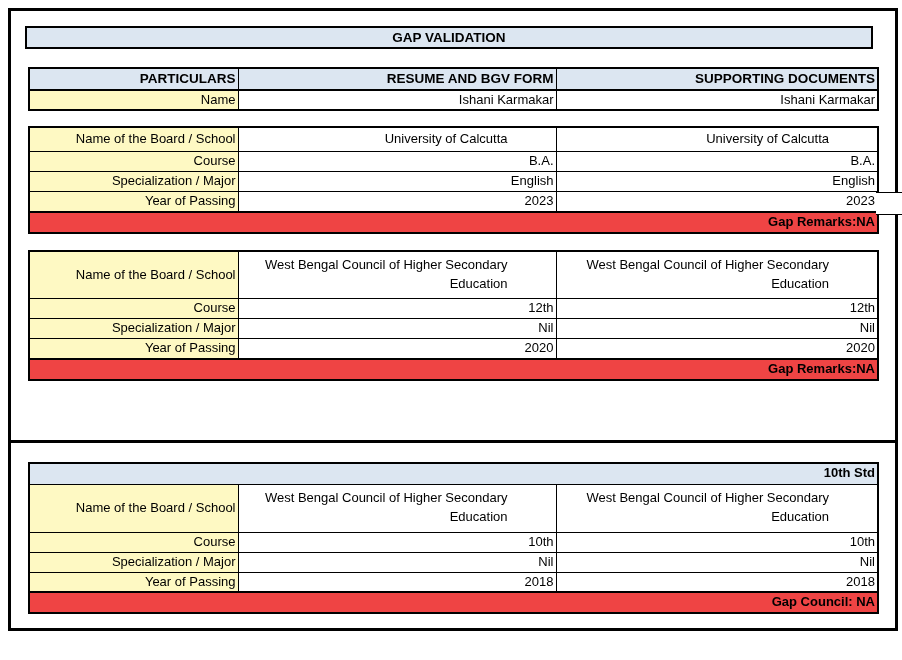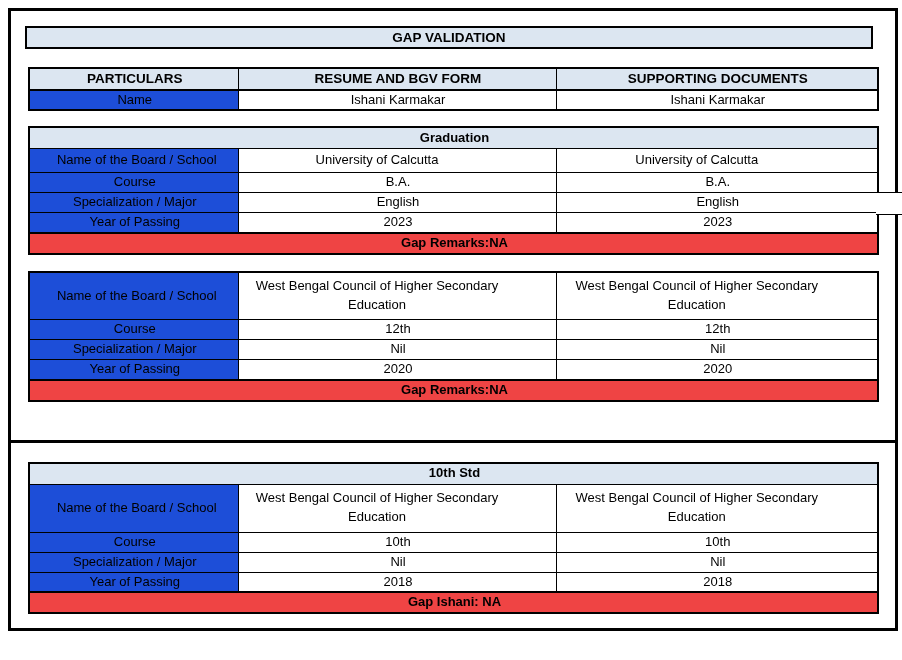--- a/index.html
+++ b/index.html
@@ -32,30 +32,30 @@
     border: 2px solid #000;
   }
   .t-particulars { margin-top: 18px; }
   .t-grad { margin-top: 15px; }
   .t-12 { margin-top: 16px; }
   .t-10 { margin-top: 19px; }
 
   table.grid th, table.grid td {
     border: 1px solid #000;
     font-size: 13px; font-weight: normal;
-    text-align: center; vertical-align: middle;
+    text-align: right; vertical-align: middle;
     padding: 0 2px 0 4px; height: 20px;
     box-sizing: border-box; overflow: hidden; white-space: nowrap;
     line-height: 1.45;
   }
   tr.head th {
     background: #dce6f1; font-weight: bold; font-size: 13.5px;
     border-bottom: 2px solid #000; height: 21px;
   }
-  td.lab { background: #1d4ed8; }
+  td.lab { background: #fef9c3; }
   tr.sec-title td {
     background: #dce6f1; font-weight: bold; height: 21px;
   }
   tr.remarks td {
     background: #ef4444; font-weight: bold;
     border-top: 2px solid #000; height: 21px;
   }
   tr.board-row td { white-space: normal; padding-left: 8px; }
   tr.board-row td.wrap { padding-right: 48px; }
   .t-grad tr.board-row td { height: 24px; }
@@ -99,23 +99,20 @@
     </tbody>
       </table>
 
     <table class="grid t-grad">
       <colgroup>
           <col style="width:209px">
           <col style="width:318px">
           <col style="width:322px">
         </colgroup>
       <tbody>
-          <tr class="sec-title">
-        <td colspan="3">Graduation</td>
-      </tr>
       <tr class="board-row">
         <td class="lab">Name of the Board / School</td>
         <td class="wrap">University of Calcutta</td>
         <td class="wrap">University of Calcutta</td>
       </tr>
       <tr>
         <td class="lab">Course</td>
         <td>B.A.</td>
         <td>B.A.</td>
       </tr>
@@ -196,21 +193,21 @@
         <td class="lab">Specialization / Major</td>
         <td>Nil</td>
         <td>Nil</td>
       </tr>
       <tr>
         <td class="lab">Year of Passing</td>
         <td>2018</td>
         <td>2018</td>
       </tr>
       <tr class="remarks">
-        <td colspan="3">Gap Ishani: NA</td>
+        <td colspan="3">Gap Council: NA</td>
       </tr>
     </tbody>
       </table>
 
   </div>
 
   <div class="artifact"></div>
 
 </div>
 

